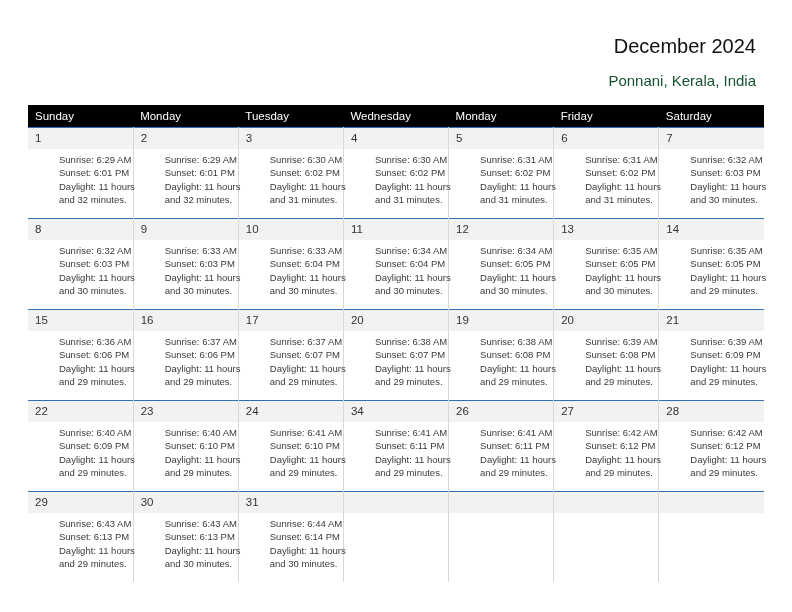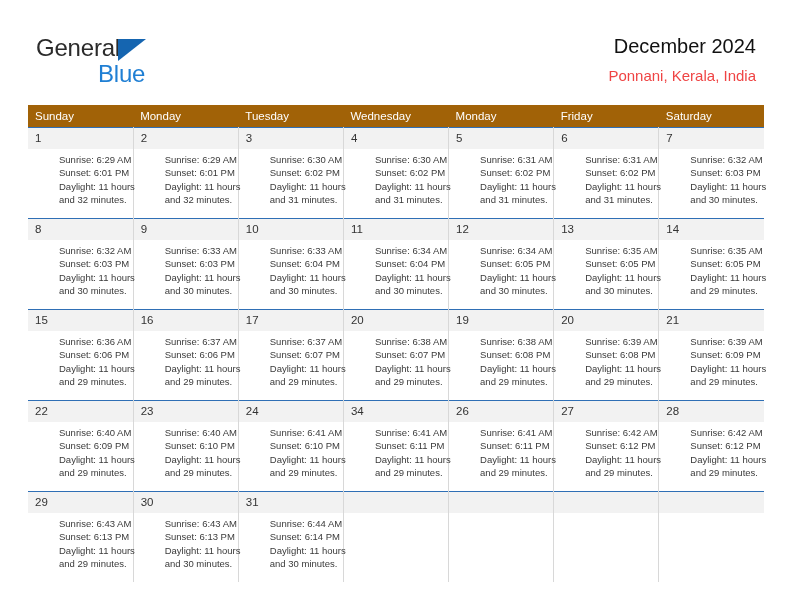--- a/index.html
+++ b/index.html
@@ -70,37 +70,37 @@
   }
   .cal-title {
     font-size: 20px;
     font-weight: normal;
     color: #111111;
     line-height: 36px;
     white-space: nowrap;
   }
   .cal-subtitle {
     font-size: 15px;
-    color: #ef4444;
+    color: #14532d;
     line-height: 22px;
-    margin-top: 1px;
+    margin-top: 6px;
     white-space: nowrap;
   }
 
   
   .calendar {
     position: absolute;
     left: 28px;
     top: 105px;
     width: 736px;
     border-collapse: collapse;
     table-layout: fixed;
   }
   .calendar th {
-    background: #a16207;
+    background: #000000;
     color: #ffffff;
     font-size: 11.5px;
     font-weight: normal;
     text-align: left;
     padding: 4px 0 4px 7px;
     height: 12px;
     line-height: 14px;
     border: none;
   }
   .calendar td {
@@ -139,25 +139,20 @@
     white-space: nowrap;
   }
   .cell-empty .cellbody { visibility: hidden; }
 </style>
 </head>
 <body>
 
 <div class="page">
 
   <div class="header">
-    <div class="brand">
-      <span class="brand-general">General</span>
-      <span class="brand-triangle"></span>
-      <span class="brand-blue">Blue</span>
-    </div>
     <div class="title-block">
       <div class="cal-title">December 2024</div>
       <div class="cal-subtitle">Ponnani, Kerala, India</div>
     </div>
   </div>
 
   <table class="calendar">
     <thead>
       <tr id="weekday-row">
           <th>Sunday</th>

